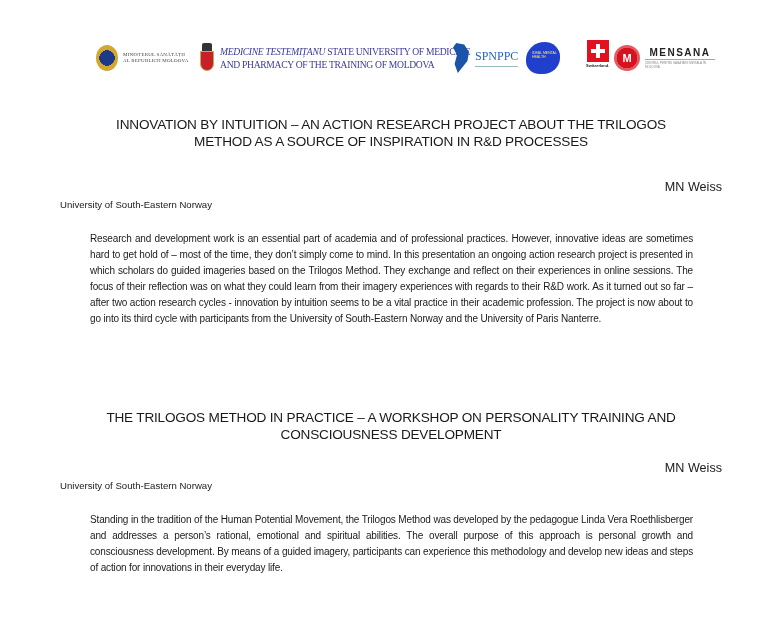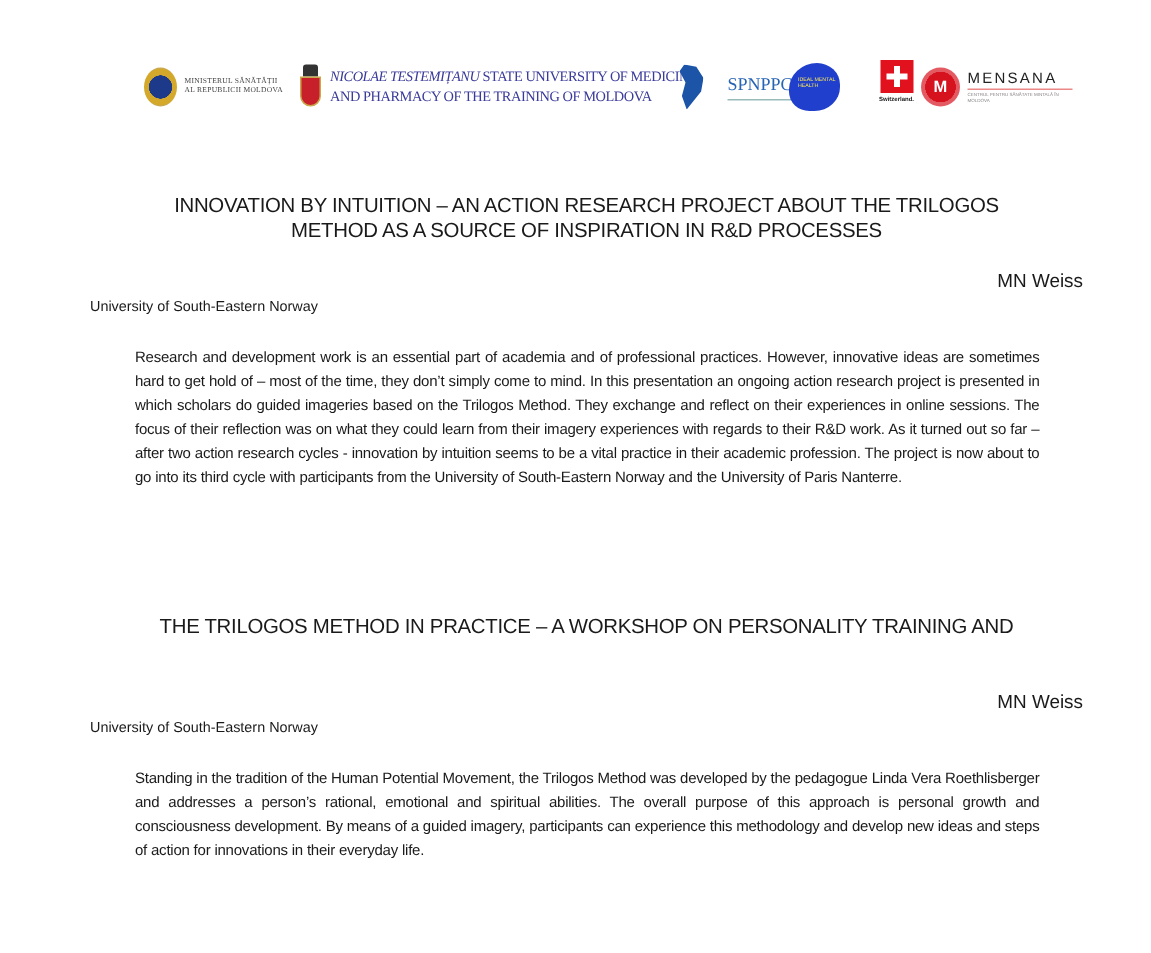--- a/index.html
+++ b/index.html
@@ -10,32 +10,32 @@
   .ministry .seal { width:22px; height:26px; border-radius:50%; background:radial-gradient(circle,#1d3a8a 0 45%,#d4a82a 46% 70%,#c9a84e 71%); margin-right:5px; }
   .ministry .txt { font-family:"Liberation Serif", serif; font-size:5px; line-height:6px; color:#444; letter-spacing:0.2px; }
   .univ { left:104px; }
   .univ .crest { width:14px; height:30px; margin-right:6px; position:relative; }
   .univ .crest .top { position:absolute; top:0; left:2px; width:10px; height:8px; background:#333; border-radius:2px 2px 0 0; }
   .univ .crest .shield { position:absolute; top:8px; left:0; width:14px; height:20px; background:#c8202a; border-radius:0 0 7px 7px; border:1px solid #c9a84e; box-sizing:border-box; }
   .univ .txt { font-family:"Liberation Serif", serif; font-size:9.6px; line-height:13px; color:#3a3a9a; letter-spacing:-0.3px; }
   .univ .txt i { font-style:italic; }
   .spnppc { left:357px; }
   .spnppc .map { width:16px; height:30px; background:#1c54a8; clip-path:polygon(20% 0,70% 5%,100% 30%,90% 60%,60% 80%,30% 100%,10% 70%,25% 40%,0 15%); }
-  .spnppc .txt { font-family:"Liberation Serif", serif; font-size:12px; color:#2864b4; margin-left:16px; border-bottom:1px solid #9bb; padding-bottom:2px; }
+  .spnppc .txt { font-family:"Liberation Serif", serif; font-size:12px; color:#2864b4; margin-left:6px; border-bottom:1px solid #9bb; padding-bottom:2px; }
   .brain { left:430px; }
   .brain .shape { width:34px; height:32px; background:#1f3fcc; border-radius:55% 45% 50% 40%; position:relative; }
   .brain .shape span { position:absolute; top:9px; left:6px; font-size:3.5px; color:#ffea5a; line-height:4px; }
   .swiss { left:490px; flex-direction:column; }
   .swiss .flag { width:22px; height:22px; background:#e2111e; position:relative; }
   .swiss .flag::before { content:""; position:absolute; left:9px; top:4px; width:4px; height:14px; background:#fff; }
   .swiss .flag::after { content:""; position:absolute; left:4px; top:9px; width:14px; height:4px; background:#fff; }
   .swiss .cap { font-size:4px; font-weight:bold; color:#222; margin-top:1px; }
   .mensana { left:518px; }
   .mensana .circle { width:26px; height:26px; border-radius:50%; background:radial-gradient(circle,#d5121e 0 55%,#e45a63 56% 75%,#f3c1c4 76%); color:#fff; font-weight:bold; font-size:11px; display:flex; align-items:center; justify-content:center; margin-right:5px; }
-  .mensana .name { font-size:10px; font-weight:normal; letter-spacing:1.5px; color:#222; }
+  .mensana .name { font-size:10px; font-weight:bold; letter-spacing:1.5px; color:#222;text-align:center; }
   .mensana .sub { font-size:3px; color:#888; line-height:4px; width:70px; border-top:1px solid #e88; margin-top:1px; padding-top:1px; }
 
   .section-title { position:absolute; left:60px; width:662px; text-align:center; font-size:13.6px; line-height:17px; color:#1a1a1a; letter-spacing:-0.2px; }
   .author { position:absolute; left:60px; width:662px; text-align:right; font-size:12.6px; color:#1a1a1a; }
   .affil { position:absolute; left:60px; width:662px; text-align:left; font-size:9.6px; color:#1a1a1a; }
   .body-text { position:absolute; left:90px; width:603px; font-size:10px; line-height:16px; text-align:justify; color:#1a1a1a; letter-spacing:-0.15px; }
 </style>
 </head>
 <body>
 
@@ -46,21 +46,21 @@
       <div>MINISTERUL SĂNĂTĂȚII</div>
       <div>AL REPUBLICII MOLDOVA</div>
     </div>
   </div>
   <div class="logo univ">
     <div class="crest">
         <div class="top"></div>
         <div class="shield"></div>
       </div>
     <div class="txt">
-      <div><i>NICOLAE TESTEMIȚANU</i><span> STATE UNIVERSITY OF MEDICINE</span></div>
+      <div><i>MEDICINE TESTEMIȚANU</i><span> STATE UNIVERSITY OF MEDICINE</span></div>
       <div>AND PHARMACY OF THE TRAINING OF MOLDOVA</div>
     </div>
   </div>
   <div class="logo spnppc">
     <div class="map"></div>
     <div class="txt">SPNPPC</div>
   </div>
   <div class="logo brain">
     <div class="shape">
         <span>IDEAL MENTAL HEALTH</span>
@@ -72,26 +72,27 @@
   </div>
   <div class="logo mensana">
     <div class="circle">M</div>
     <div>
       <div class="name">MENSANA</div>
       <div class="sub">CENTRUL PENTRU SĂNĂTATE MINTALĂ ÎN MOLDOVA</div>
     </div>
   </div>
 </div>
 
-<div class="section-title" style="top:128px;">
+<div class="section-title" style="top:116px;">
   <div>INNOVATION BY INTUITION – AN ACTION RESEARCH PROJECT ABOUT THE TRILOGOS</div>
   <div>METHOD AS A SOURCE OF INSPIRATION IN R&amp;D PROCESSES</div>
 </div>
 <div class="author" style="top:180px;">MN Weiss</div>
 <div class="affil" style="top:199px;">University of South-Eastern Norway</div>
 <div class="body-text" style="top:231px;">Research and development work is an essential part of academia and of professional practices. However, innovative ideas are sometimes hard to get hold of – most of the time, they don’t simply come to mind. In this presentation an ongoing action research project is presented in which scholars do guided imageries based on the Trilogos Method. They exchange and reflect on their experiences in online sessions. The focus of their reflection was on what they could learn from their imagery experiences with regards to their R&amp;D work. As it turned out so far – after two action research cycles - innovation by intuition seems to be a vital practice in their academic profession. The project is now about to go into its third cycle with participants from the University of South-Eastern Norway and the University of Paris Nanterre.</div>
 
 <div class="section-title" style="top:409px;text-align:center;">
   <div>THE TRILOGOS METHOD IN PRACTICE – A WORKSHOP ON PERSONALITY TRAINING AND</div>
+  <div>CONSCIOUSNESS DEVELOPMENT</div>
 </div>
 <div class="author" style="top:461px;">MN Weiss</div>
 <div class="affil" style="top:480px;">University of South-Eastern Norway</div>
 <div class="body-text" style="top:512px;">Standing in the tradition of the Human Potential Movement, the Trilogos Method was developed by the pedagogue Linda Vera Roethlisberger and addresses a person’s rational, emotional and spiritual abilities. The overall purpose of this approach is personal growth and consciousness development. By means of a guided imagery, participants can experience this methodology and develop new ideas and steps of action for innovations in their everyday life.</div>
 
 </body></html>

